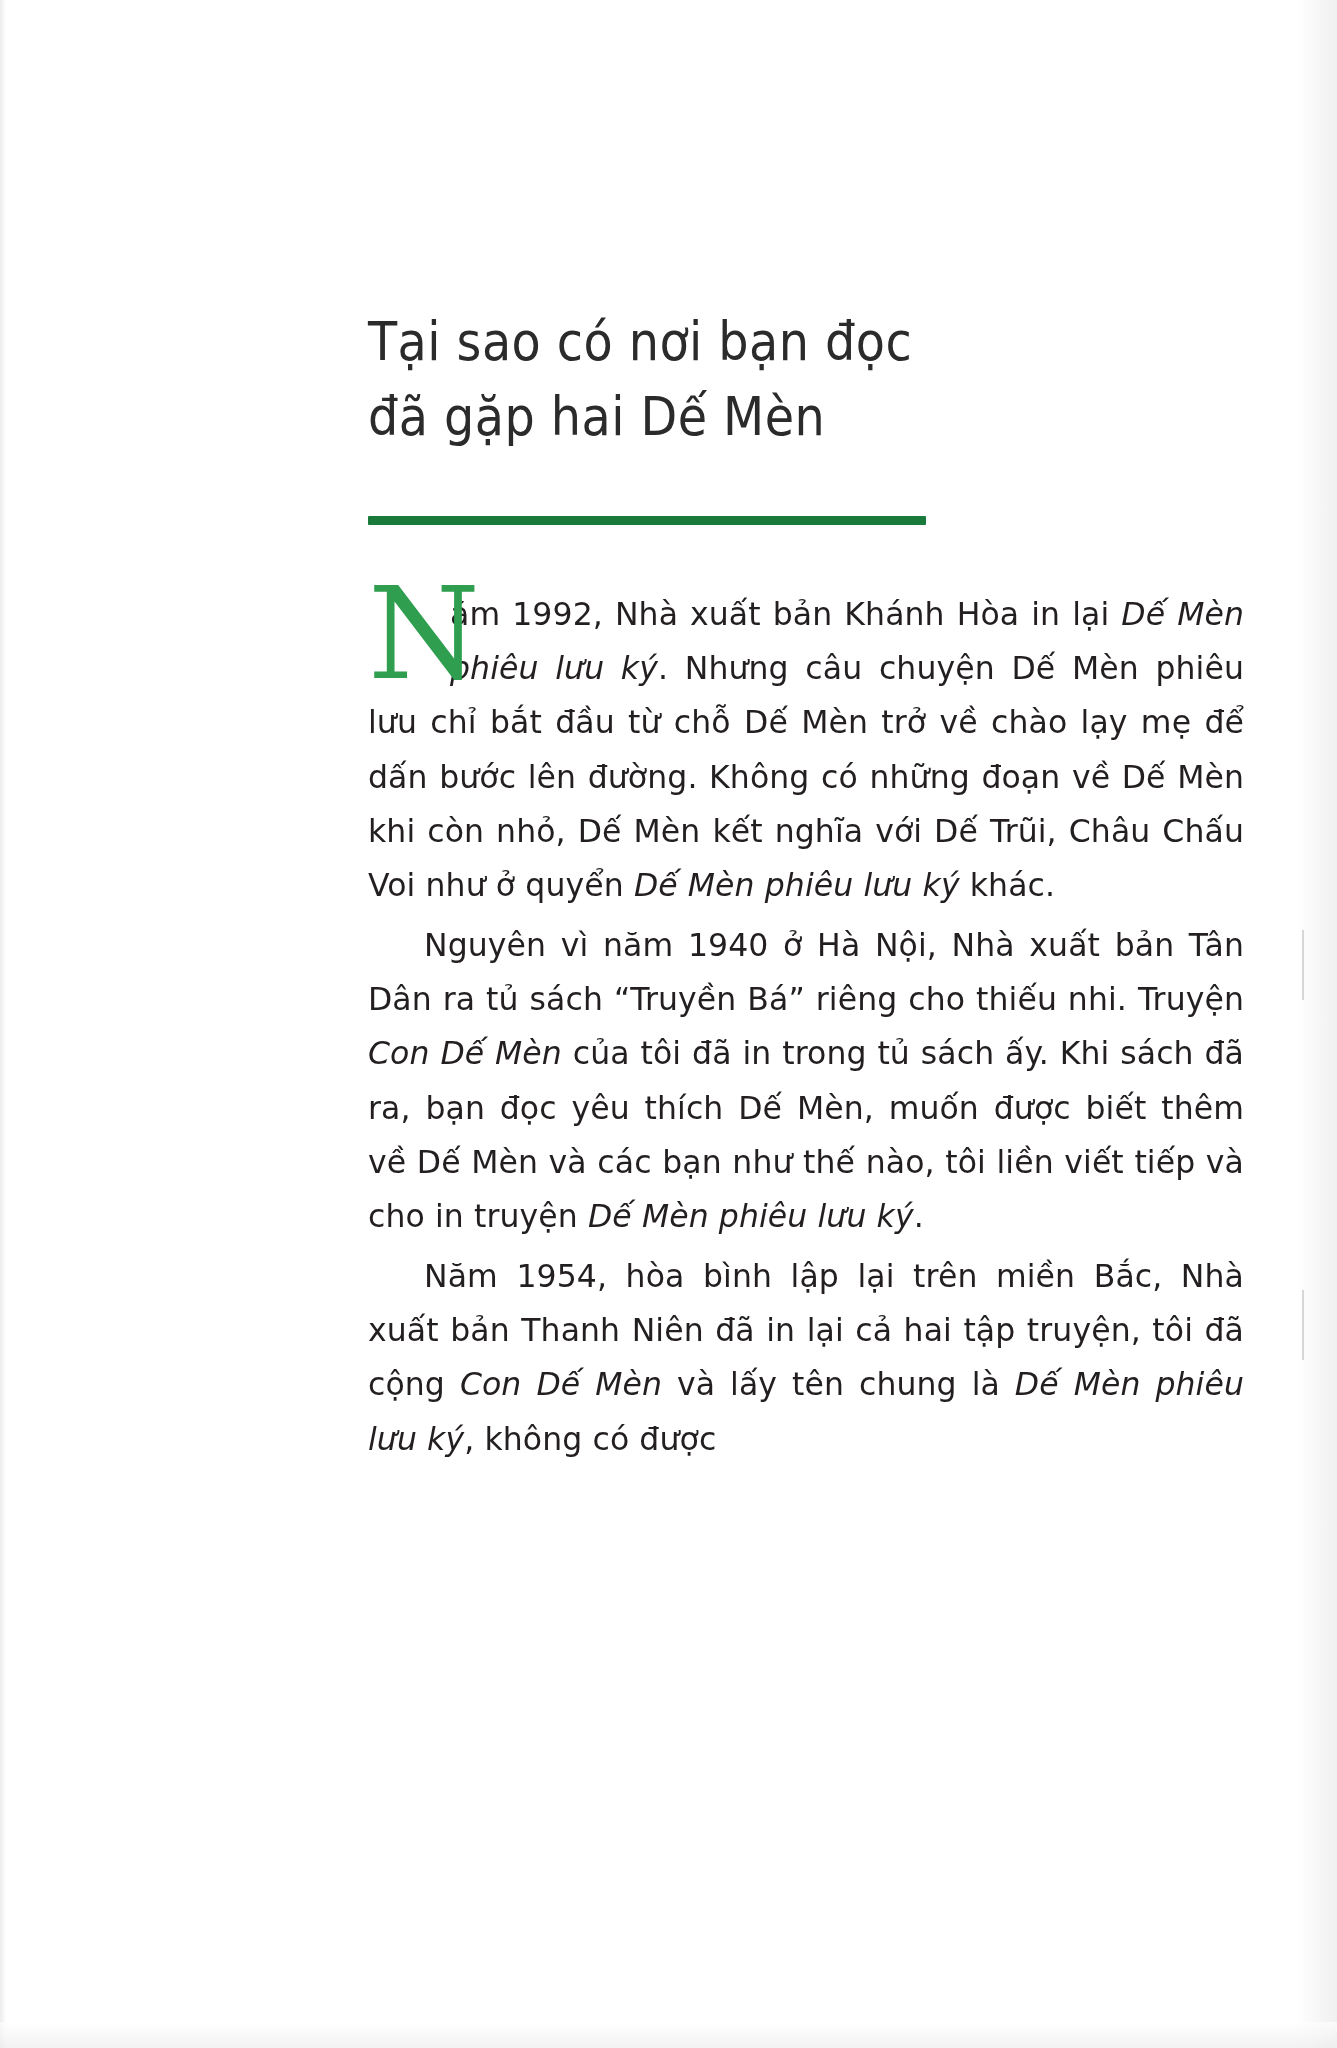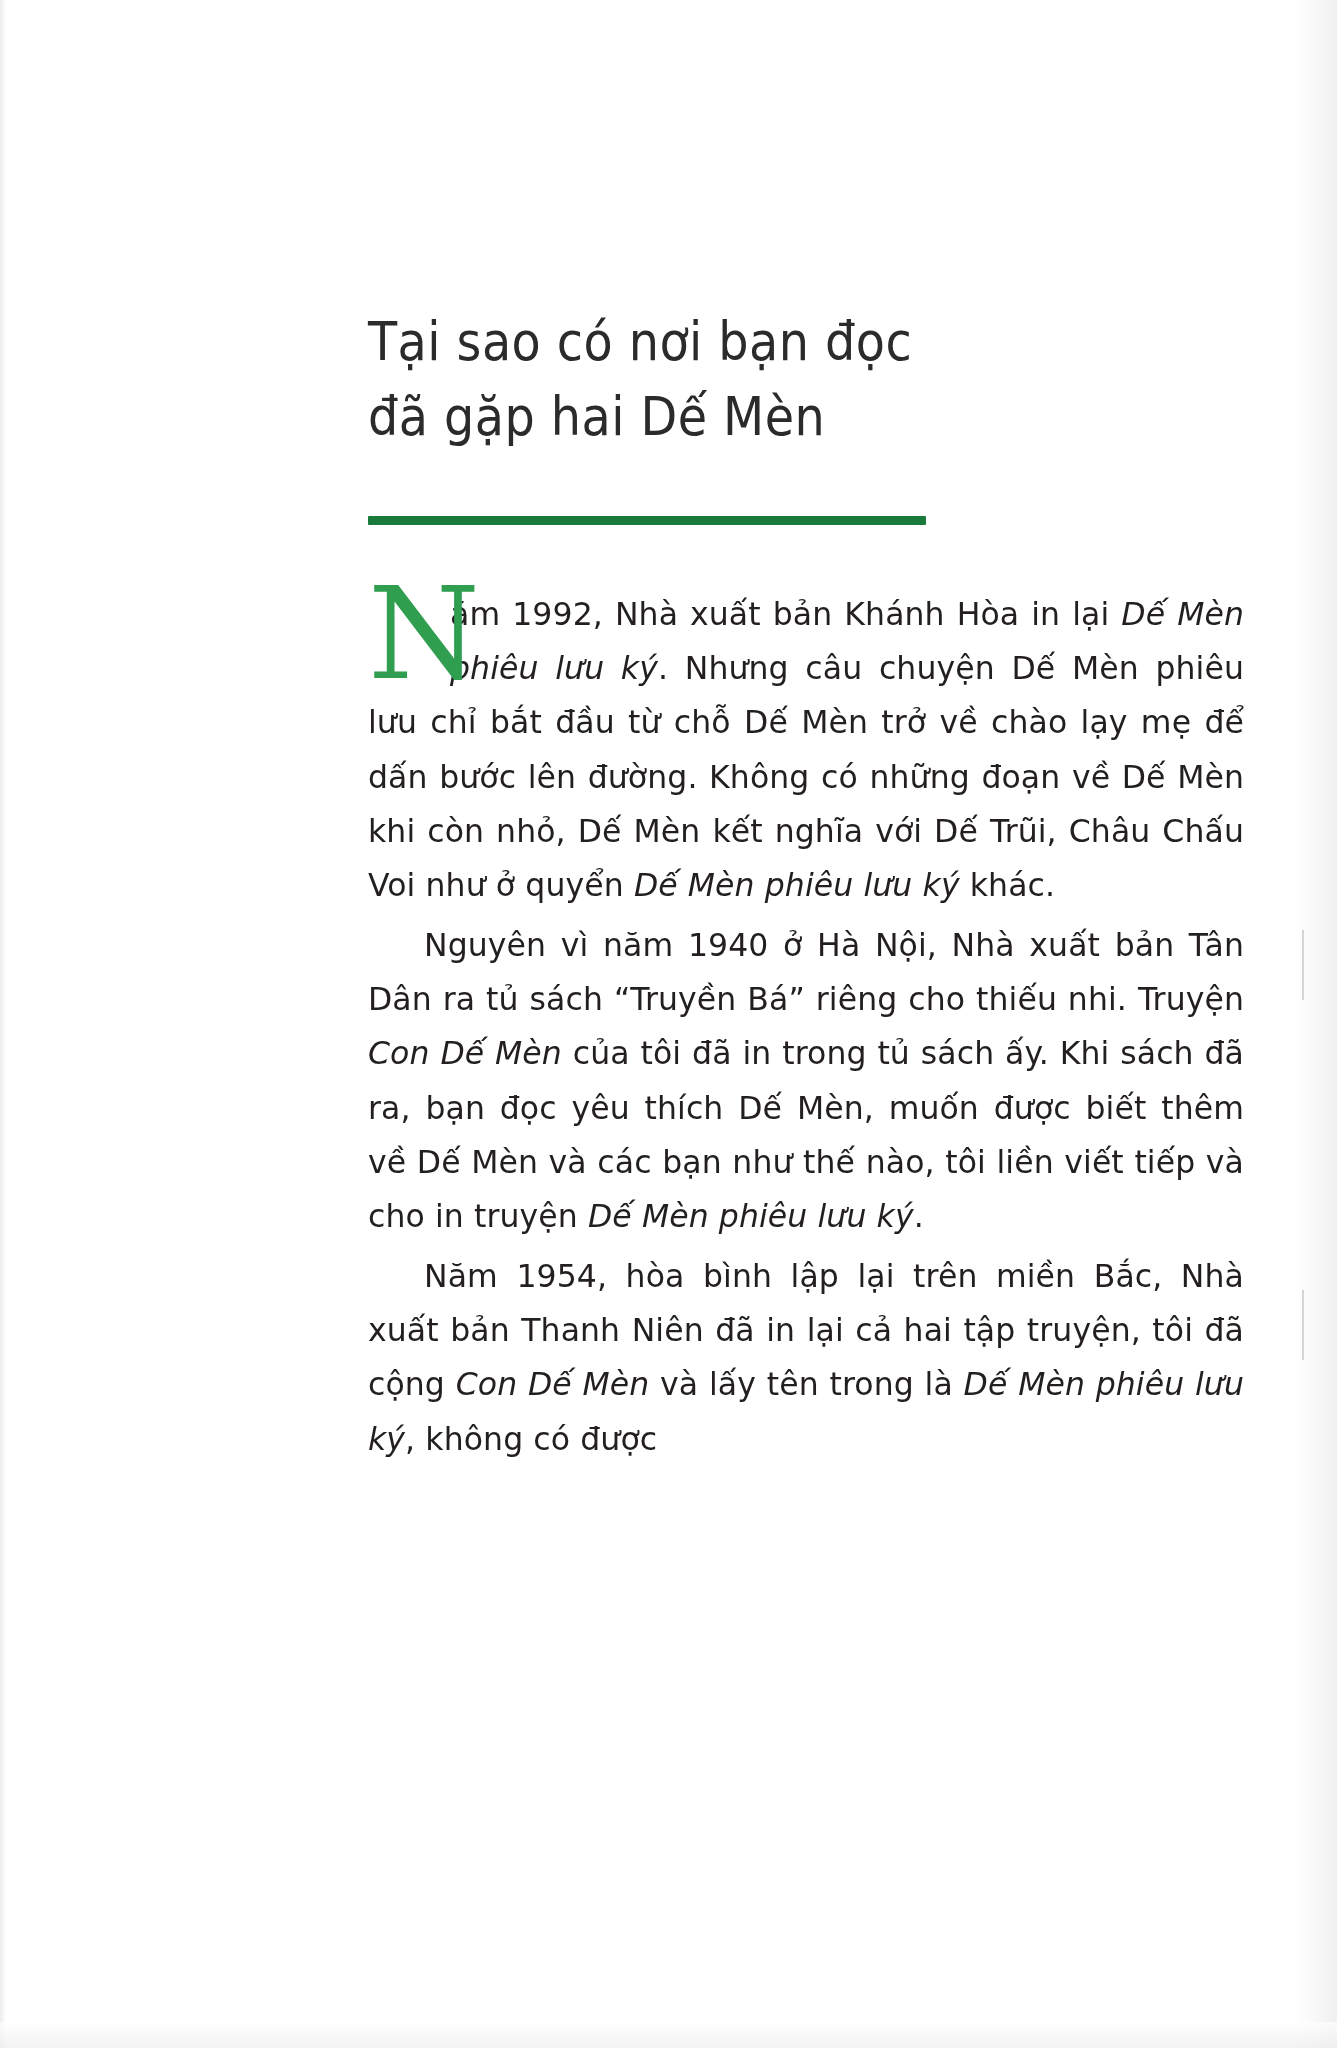--- a/index.html
+++ b/index.html
@@ -156,17 +156,17 @@
 
     <div class="body-text">
 
       <p class="para first">
         <span class="dropcap">N</span>
         <span class="flow"><span>ăm 1992, Nhà xuất bản Khánh Hòa in lại </span><span class="it">Dế Mèn phiêu lưu ký</span><span>. Nhưng câu chuyện Dế Mèn phiêu lưu chỉ bắt đầu từ chỗ Dế Mèn trở về chào lạy mẹ để dấn bước lên đường. Không có những đoạn về Dế Mèn khi còn nhỏ, Dế Mèn kết nghĩa với Dế Trũi, Châu Chấu Voi như ở quyển </span><span class="it">Dế Mèn phiêu lưu ký</span><span> khác.</span></span>
       </p>
 
       <p class="para"><span>Nguyên vì năm 1940 ở Hà Nội, Nhà xuất bản Tân Dân ra tủ sách “Truyền Bá” riêng cho thiếu nhi. Truyện </span><span class="it">Con Dế Mèn</span><span> của tôi đã in trong tủ sách ấy. Khi sách đã ra, bạn đọc yêu thích Dế Mèn, muốn được biết thêm về Dế Mèn và các bạn như thế nào, tôi liền viết tiếp và cho in truyện </span><span class="it">Dế Mèn phiêu lưu ký</span><span>.</span></p>
 
-      <p class="para"><span>Năm 1954, hòa bình lập lại trên miền Bắc, Nhà xuất bản Thanh Niên đã in lại cả hai tập truyện, tôi đã cộng </span><span class="it">Con Dế Mèn</span><span> và lấy tên trong là </span><span class="it">Dế Mèn phiêu lưu ký</span><span>, không có được</span></p>
+      <p class="para"><span>Năm 1954, hòa bình lập lại trên miền Bắc, Nhà xuất bản Thanh Niên đã in lại cả hai tập truyện, tôi đã cộng </span><span class="it">Con Dế Mèn</span><span> và lấy tên chung là </span><span class="it">Dế Mèn phiêu lưu ký</span><span>, không có được</span></p>
 
     </div>
   </div>
 </div>
 
 </body></html>

